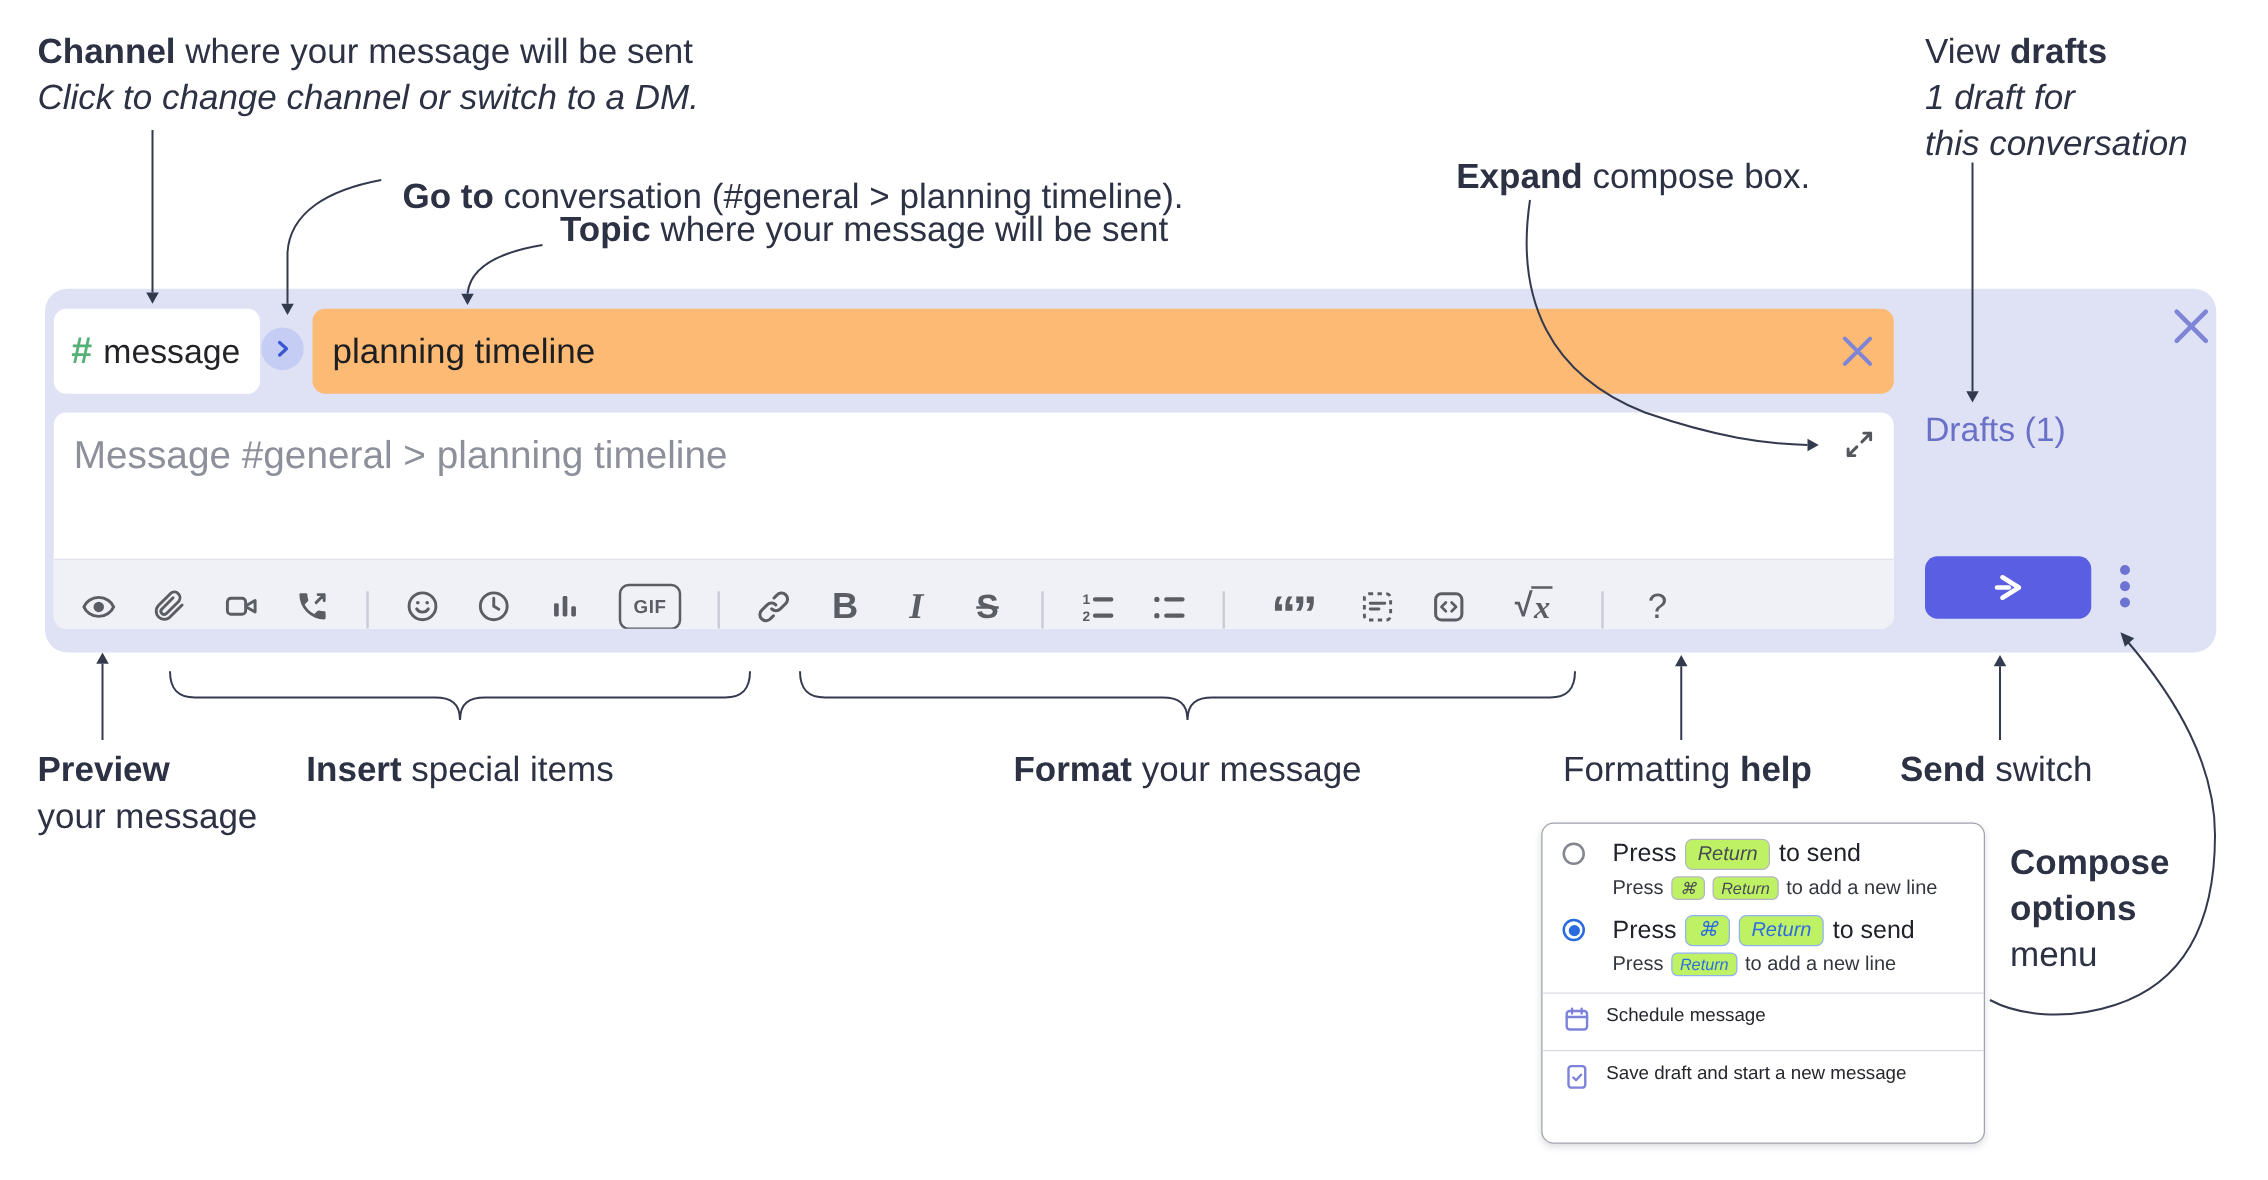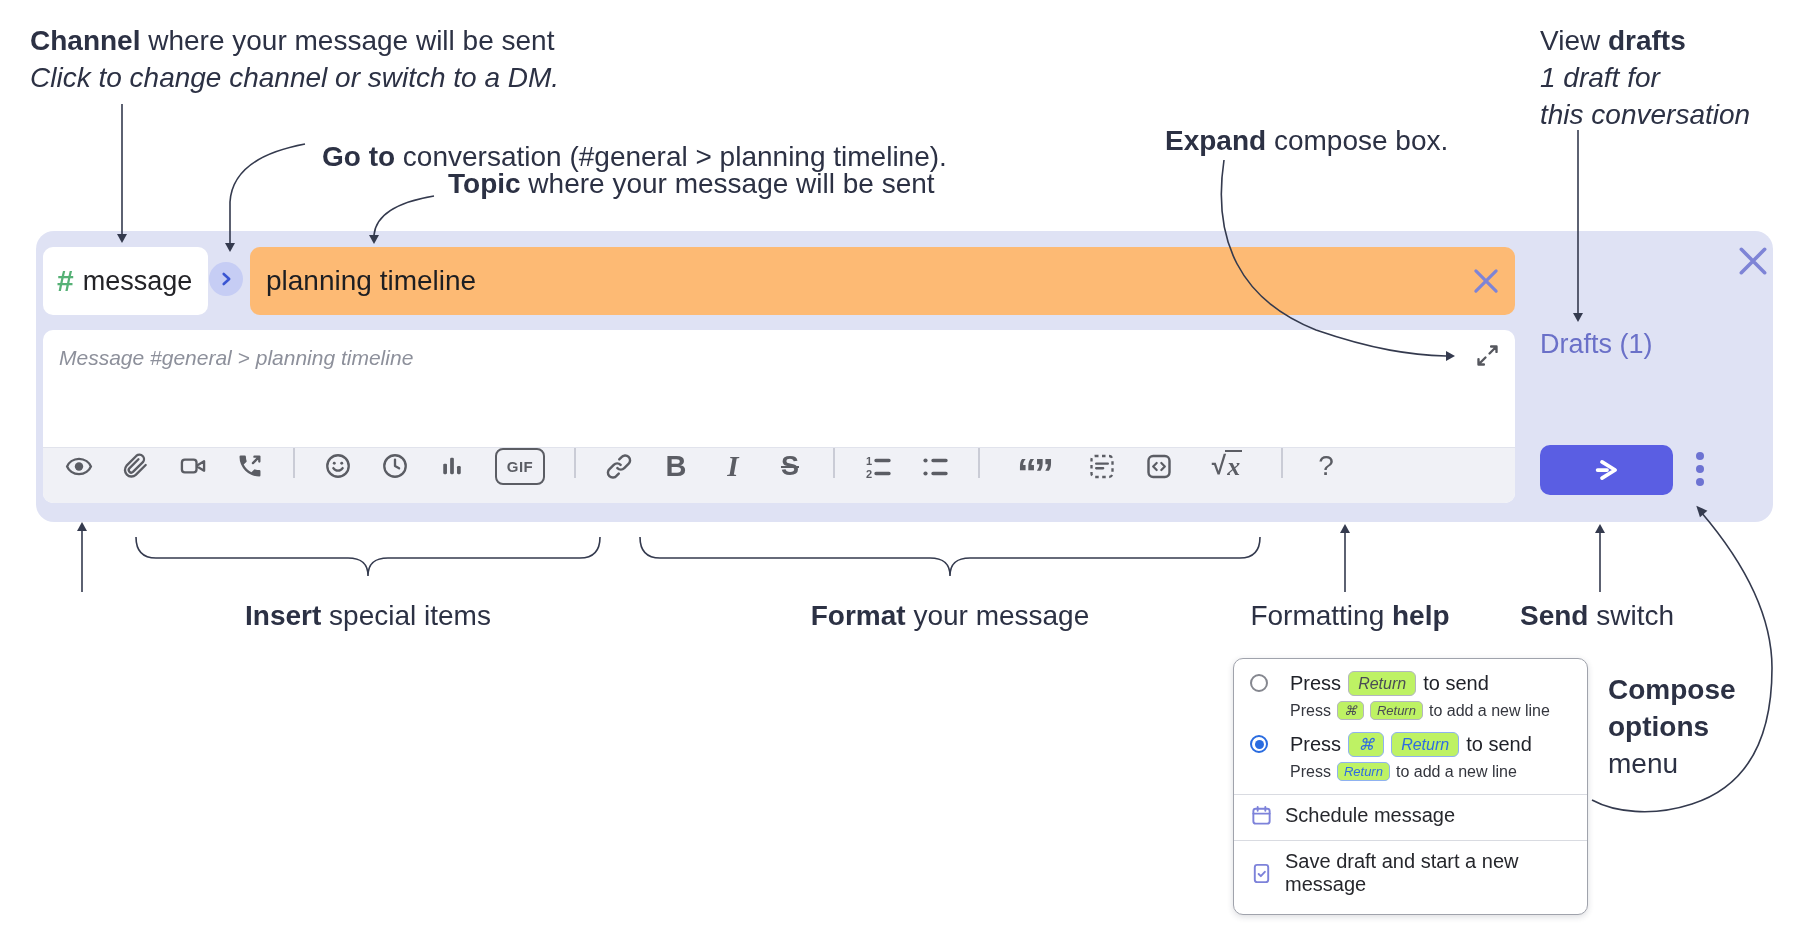--- a/index.html
+++ b/index.html
@@ -22,27 +22,27 @@
     cursor:pointer;padding:0;}
   .topicbox{position:absolute;left:214px;top:16px;width:1265px;height:68px;background:#fdba74;
     border-radius:10px;}
   .topicinput{position:absolute;inset:0;border:none;outline:none;background:transparent;
     font-family:inherit;font-size:28px;color:#1d1e22;padding:0 64px 0 16px;border-radius:10px;}
   .clearx{position:absolute;right:16px;top:50%;transform:translateY(-50%);cursor:pointer;
     display:flex;background:none;border:none;padding:0;}
   .msgbox{position:absolute;left:7px;top:99px;width:1472px;height:173px;background:#fff;
     border-radius:10px;overflow:hidden;}
   .msginput{position:absolute;left:0;top:0;width:1400px;height:100px;border:none;resize:none;
-    outline:none;background:transparent;font-family:inherit;font-size:21px;color:#1d1e22;
-    padding:16px 0 0 16px;font-style:italic;}
+    outline:none;background:transparent;font-family:inherit;font-size:31px;color:#1d1e22;
+    padding:16px 0 0 16px;}
   .msginput::placeholder{color:#8d909b;opacity:1;}
   .expandbtn{position:absolute;top:10px;right:12px;background:none;border:none;padding:2px;
     cursor:pointer;display:flex;color:#55575e;}
   .toolbar{position:absolute;left:0;right:0;bottom:0;height:55px;background:#f0f1f6;
-    border-top:1px solid #e1e3ec;display:flex;align-items:flex-start;gap:29px;padding:0 22px;}
+    border-top:1px solid #e1e3ec;display:flex;align-items:flex-end;gap:29px;padding:0 22px;}
   .tbtn{flex:none;display:flex;align-items:center;justify-content:center;width:28px;height:36px;
     border:none;background:none;color:#5b5d64;padding:0;cursor:pointer;}
   .tbtn.wide{width:50px;}
   .tdiv{flex:none;width:2px;height:30px;background:#caccd6;}
   .tB{font-weight:700;font-size:29px;font-family:inherit;}
   .tI{font-style:italic;font-weight:700;font-size:29px;font-family:"Liberation Serif",serif;}
   .tS{font-weight:700;font-size:27px;text-decoration:line-through;}
   .tQ{font-weight:700;font-size:40px;letter-spacing:-3px;transform:translateY(7px);}
   .tHelp{font-size:28px;font-weight:400;}
   .gifbox{width:48px;height:33px;border:2.5px solid currentColor;border-radius:8px;
@@ -71,21 +71,21 @@
     flex:none;box-sizing:border-box;background:#fff;}
   .radio.sel{border-color:#2a6ce0;position:relative;}
   .radio.sel::after{content:"";position:absolute;inset:2.5px;background:#2a6ce0;border-radius:50%;}
   .pline{display:flex;align-items:center;gap:7px;font-size:20px;color:#202229;}
   .psub{display:flex;align-items:center;gap:6px;font-size:16px;color:#34363e;margin-top:5px;}
   .key{display:inline-flex;align-items:center;padding:1px 9px;border:1.4px solid #b3b6bf;
     border-radius:6px;background:#bef264;font-size:16px;color:#4a4c55;line-height:21px;font-style:italic;}
   .key.sm{font-size:13px;padding:0 6px;border-radius:5px;line-height:17px;}
   .key.blue{border-color:#8fb2f0;color:#2f6ce2;}
   .pdiv{height:1px;background:#d9dbe1;margin:11px -14px 0;}
-  .pitem{display:flex;align-items:center;gap:12px;font-size:20px;color:#26272c;
+  .pitem{display:flex;gap:12px;font-size:15px;color:#26272c;
     padding:9px 2px 2px;cursor:pointer;}
   .pitem svg{flex:none;color:#7d82da;}
 </style>
 </head>
 <body>
 
 <div class="canvas">
 
   <svg class="overlay" width="1814" height="944" viewBox="0 0 1814 944">
     <g stroke="#343a4e" stroke-width="1.6" fill="none">
@@ -292,20 +292,24 @@
       </svg>
     </button>
 
     <button class="closex">
       <svg width="28" height="28" viewBox="0 0 18 18">
         <path d="M1.5 1.5 L16.5 16.5 M16.5 1.5 L1.5 16.5" stroke="#7e84d6" stroke-width="2.3" stroke-linecap="round" fill="none"></path>
       </svg>
     </button>
   </div>
 
+  <div class="lbl" style="left:30px;top:597px">
+    <div class="b">Preview</div>
+    <div>your message</div>
+  </div>
   <div class="lbl" style="left:168px;top:597px;width:400px;text-align:center">
     <span class="b">Insert</span><span> special items</span>
   </div>
   <div class="lbl" style="left:750px;top:597px;width:400px;text-align:center">
     <span class="b">Format</span><span> your message</span>
   </div>
   <div class="lbl" style="left:1225px;top:597px;width:250px;text-align:center">
     <span>Formatting </span><span class="b">help</span>
   </div>
   <div class="lbl" style="left:1520px;top:597px">

